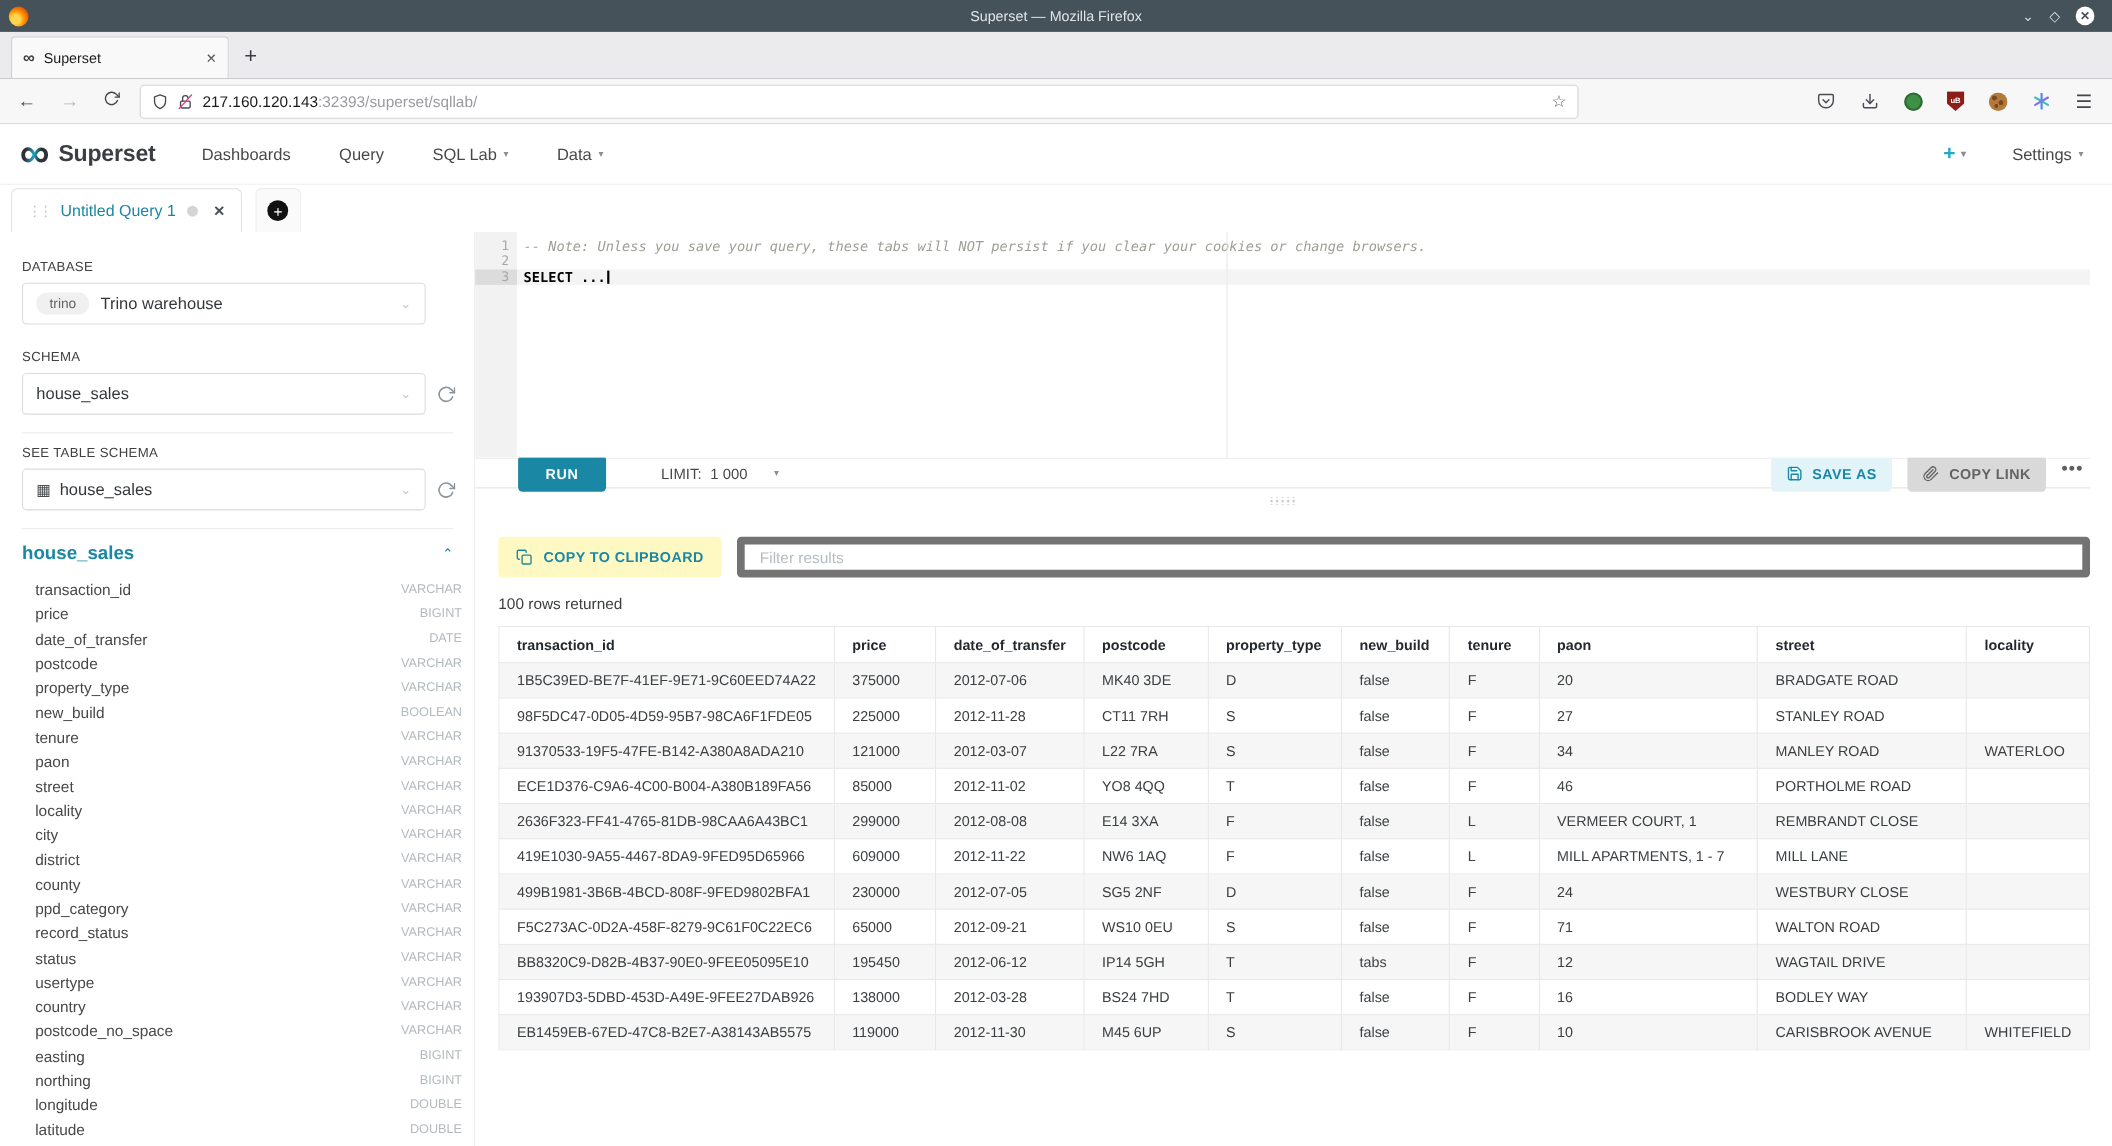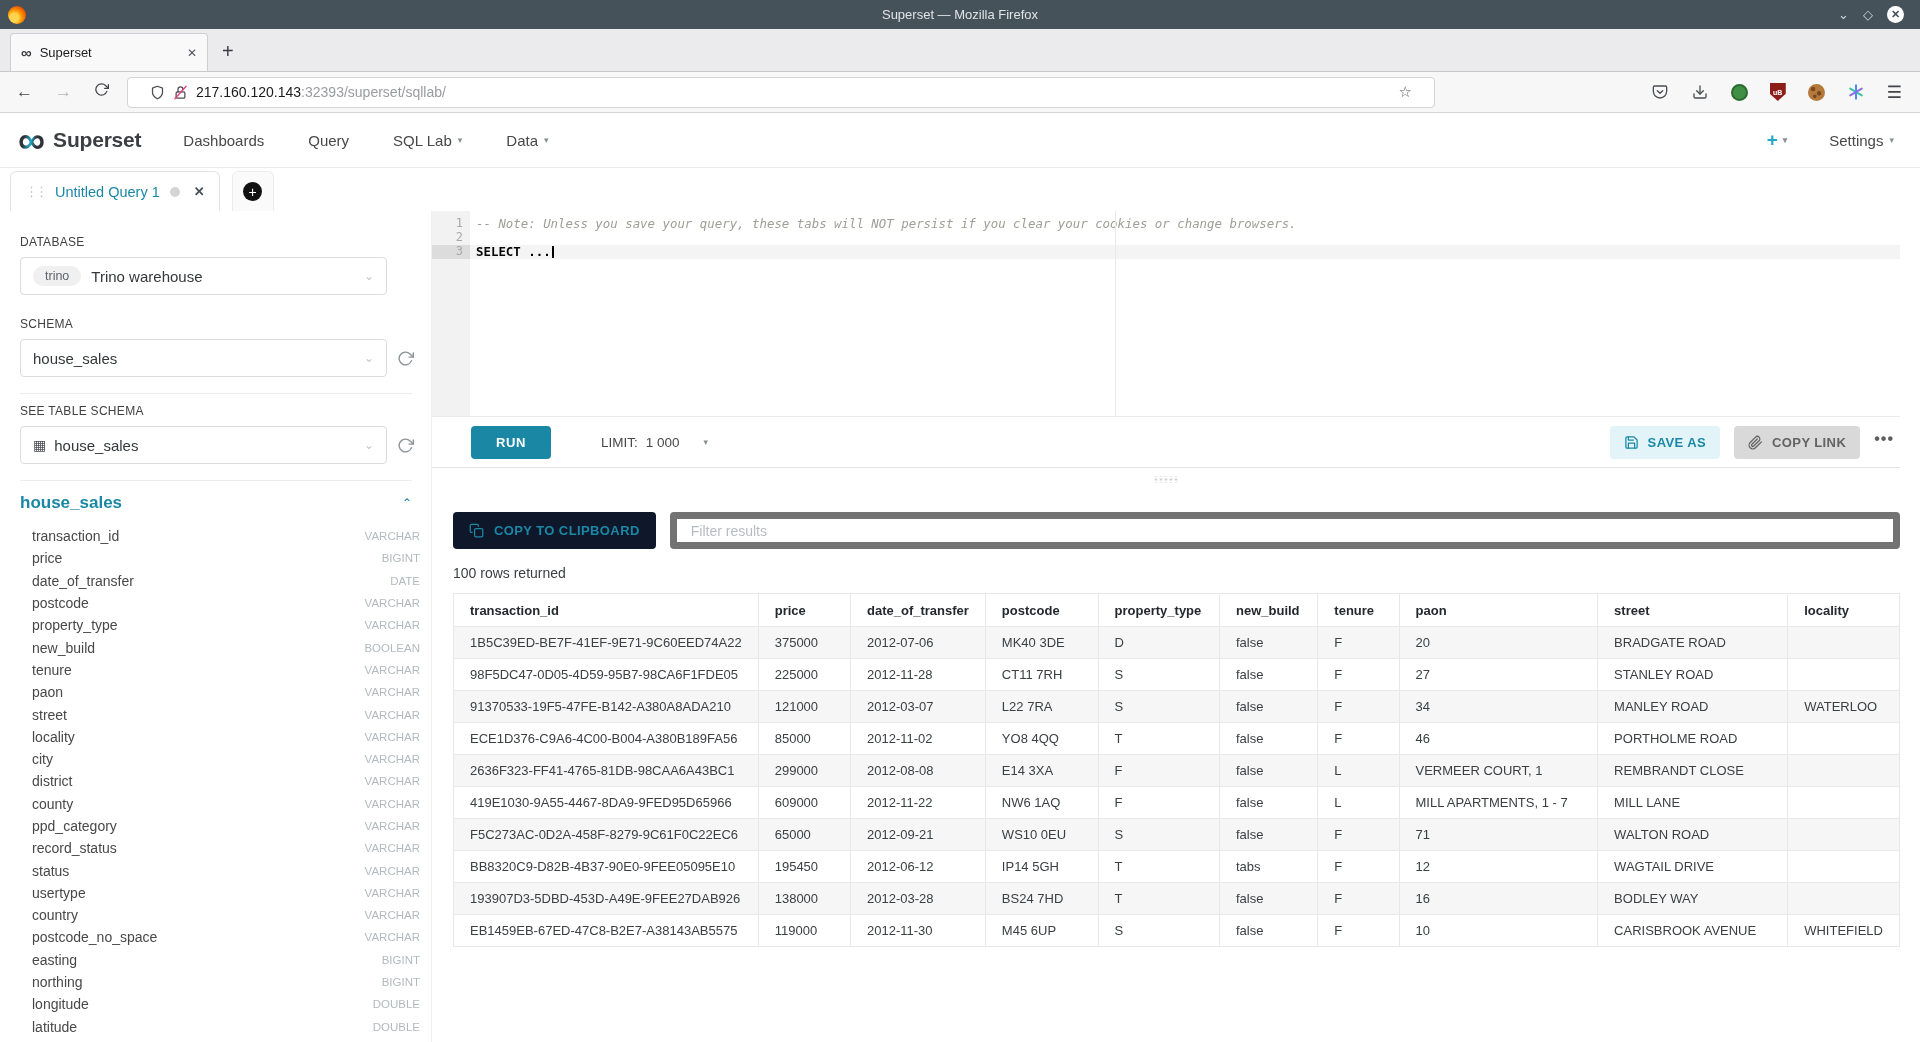--- a/index.html
+++ b/index.html
@@ -21,21 +21,21 @@
     border-radius:4px 4px 0 0; display:flex; align-items:center; padding:0 10px; gap:8px; font-size:13px; color:#1b1b1d; }
   .ff-tab .infinity { font-weight:bold; font-size:15px; color:#3b3b40; }
   .ff-tab .spacer { flex:1; }
   .ff-tab-close { color:#55565a; font-size:12px; }
   .ff-newtab { font-size:20px; color:#3b3b40; margin-left:14px; margin-bottom:8px; }
 
   .urlrow { height:41px; background:#f7f7f8; display:flex; align-items:center; border-bottom:1px solid #d6d6d9; }
   .navbtns { display:flex; align-items:center; gap:22px; padding:0 18px 0 16px; font-size:17px; color:#43464a; }
   .navbtns .disabled { color:#b4b6ba; }
   .urlfield { width:1308px; height:31px; background:#fff; border:1px solid #d4d4d8; border-radius:4px;
-    display:flex; align-items:center; padding:0 22px; gap:8px; }
+    display:flex; align-items:center; padding:0 10px; gap:8px; }
   .urlfield svg { flex:none; }
   .url-text { font-size:14px; color:#1b1b1d; }
   .url-text .muted { color:#9a9ba0; }
   .url-star { margin-left:auto; font-size:15px; color:#5a5c60; }
   .toolbar-icons { margin-left:auto; display:flex; align-items:center; gap:22px; padding-right:18px; }
   .ticon { width:18px; height:18px; display:flex; align-items:center; justify-content:center; color:#4a4d52; }
   .badge-green { width:17px; height:17px; border-radius:50%; background:#3f8f44; border:2px solid #2c6b31; }
   .shield-red { width:16px; height:18px; background:#8c1d18; clip-path:polygon(0 0,100% 0,100% 60%,50% 100%,0 60%);
     color:#fff; font-size:7px; display:flex; align-items:center; justify-content:center; font-weight:bold; }
   .cookie { width:17px; height:17px; border-radius:50%; background:#b5793c;
@@ -100,21 +100,21 @@
   .gutter .gnum.active { background:#dcdcdc; }
   .codelines { flex:1; padding-top:6px; position:relative; }
   .cline { height:13.9px; line-height:13.9px; font-size:12.4px; padding-left:6px; white-space:pre; }
   .cline.comment { color:#9d9f97; font-style:italic; }
   .cline.sql { color:#000; font-weight:bold; }
   .cline.active-line { background:#f4f4f4; }
   .cursor { display:inline-block; width:2px; height:12px; background:#000; vertical-align:middle; margin-left:1px; }
   .ruler { position:absolute; top:0; bottom:0; left:645px; width:1px; background:#e9e9e9; }
 
   
-  .ed-toolbar { height:52px; border-top:1px solid #eaeaea; border-bottom:1px solid #e4e4e4;
+  .ed-toolbar { height:28px; border-top:1px solid #eaeaea; border-bottom:1px solid #e4e4e4;
     display:flex; align-items:center; }
   .run-btn { width:80px; height:33px; margin-left:39px; background:#1a87a5; color:#fff; border:none; border-radius:4px;
     font-size:13px; font-weight:bold; letter-spacing:0.6px; }
   .limit { margin-left:50px; display:flex; align-items:center; gap:8px; font-size:13.5px; color:#484848; }
   .limit .caret { margin-left:16px; }
   .ed-toolbar .right { margin-left:auto; display:flex; align-items:center; gap:14px; }
   .btn-light { height:33px; display:flex; align-items:center; gap:9px; padding:0 14px; border:none; border-radius:4px;
     font-size:13px; font-weight:bold; letter-spacing:0.4px; }
   .saveas { background:#e3f4f9; color:#1a87a5; }
   .copylink { background:#d9d9d9; color:#636363; }
@@ -125,21 +125,21 @@
     background-size:5px 4px; background-position:center; }
 
   
   .res-tabs { height:37px; display:flex; gap:44px; padding-left:21px; border-bottom:1px solid #eaeaea; }
   .res-tab { font-size:13px; font-weight:bold; letter-spacing:0.2px; color:#565e63; display:flex; align-items:flex-start;
     padding-top:8px; position:relative; }
   .res-tab.active { color:#45494d; }
   .res-tab.active::after { content:""; position:absolute; left:0; right:0; bottom:-1px; height:3px; background:#444e7e; }
 
   .res-actions { display:flex; align-items:center; gap:14px; margin:22px 0 0 21px; }
-  .copy-clip { height:37px; background:#0f172a; color:#1a87a5; border:none; border-radius:4px;
+  .copy-clip { height:37px; background:#fef9c3; color:#1a87a5; border:none; border-radius:4px;
     display:flex; align-items:center; gap:10px; padding:0 16px; font-size:13px; font-weight:bold; letter-spacing:0.4px; }
   .filter-input { flex:1; height:37px; border:7px solid #737373; border-radius:4px; padding:0 14px; font-size:14px; color:#34383b;
     font-family:"Liberation Sans", sans-serif; }
   .filter-input::placeholder { color:#b6bdc1; }
 
   .rowcount { margin:16px 0 12px 21px; font-size:14px; color:#3b3f42; }
 
   
   .res-table-wrap { margin-left:21px; overflow:hidden; }
   table.res { border-collapse:collapse; table-layout:fixed; }
@@ -573,20 +573,32 @@
               <td>2012-11-22</td>
               <td>NW6 1AQ</td>
               <td>F</td>
               <td>false</td>
               <td>L</td>
               <td>MILL APARTMENTS, 1 - 7</td>
               <td>MILL LANE</td>
               <td></td>
             </tr>
             <tr>
+              <td>499B1981-3B6B-4BCD-808F-9FED9802BFA1</td>
+              <td>230000</td>
+              <td>2012-07-05</td>
+              <td>SG5 2NF</td>
+              <td>D</td>
+              <td>false</td>
+              <td>F</td>
+              <td>24</td>
+              <td>WESTBURY CLOSE</td>
+              <td></td>
+            </tr>
+            <tr>
               <td>F5C273AC-0D2A-458F-8279-9C61F0C22EC6</td>
               <td>65000</td>
               <td>2012-09-21</td>
               <td>WS10 0EU</td>
               <td>S</td>
               <td>false</td>
               <td>F</td>
               <td>71</td>
               <td>WALTON ROAD</td>
               <td></td>

